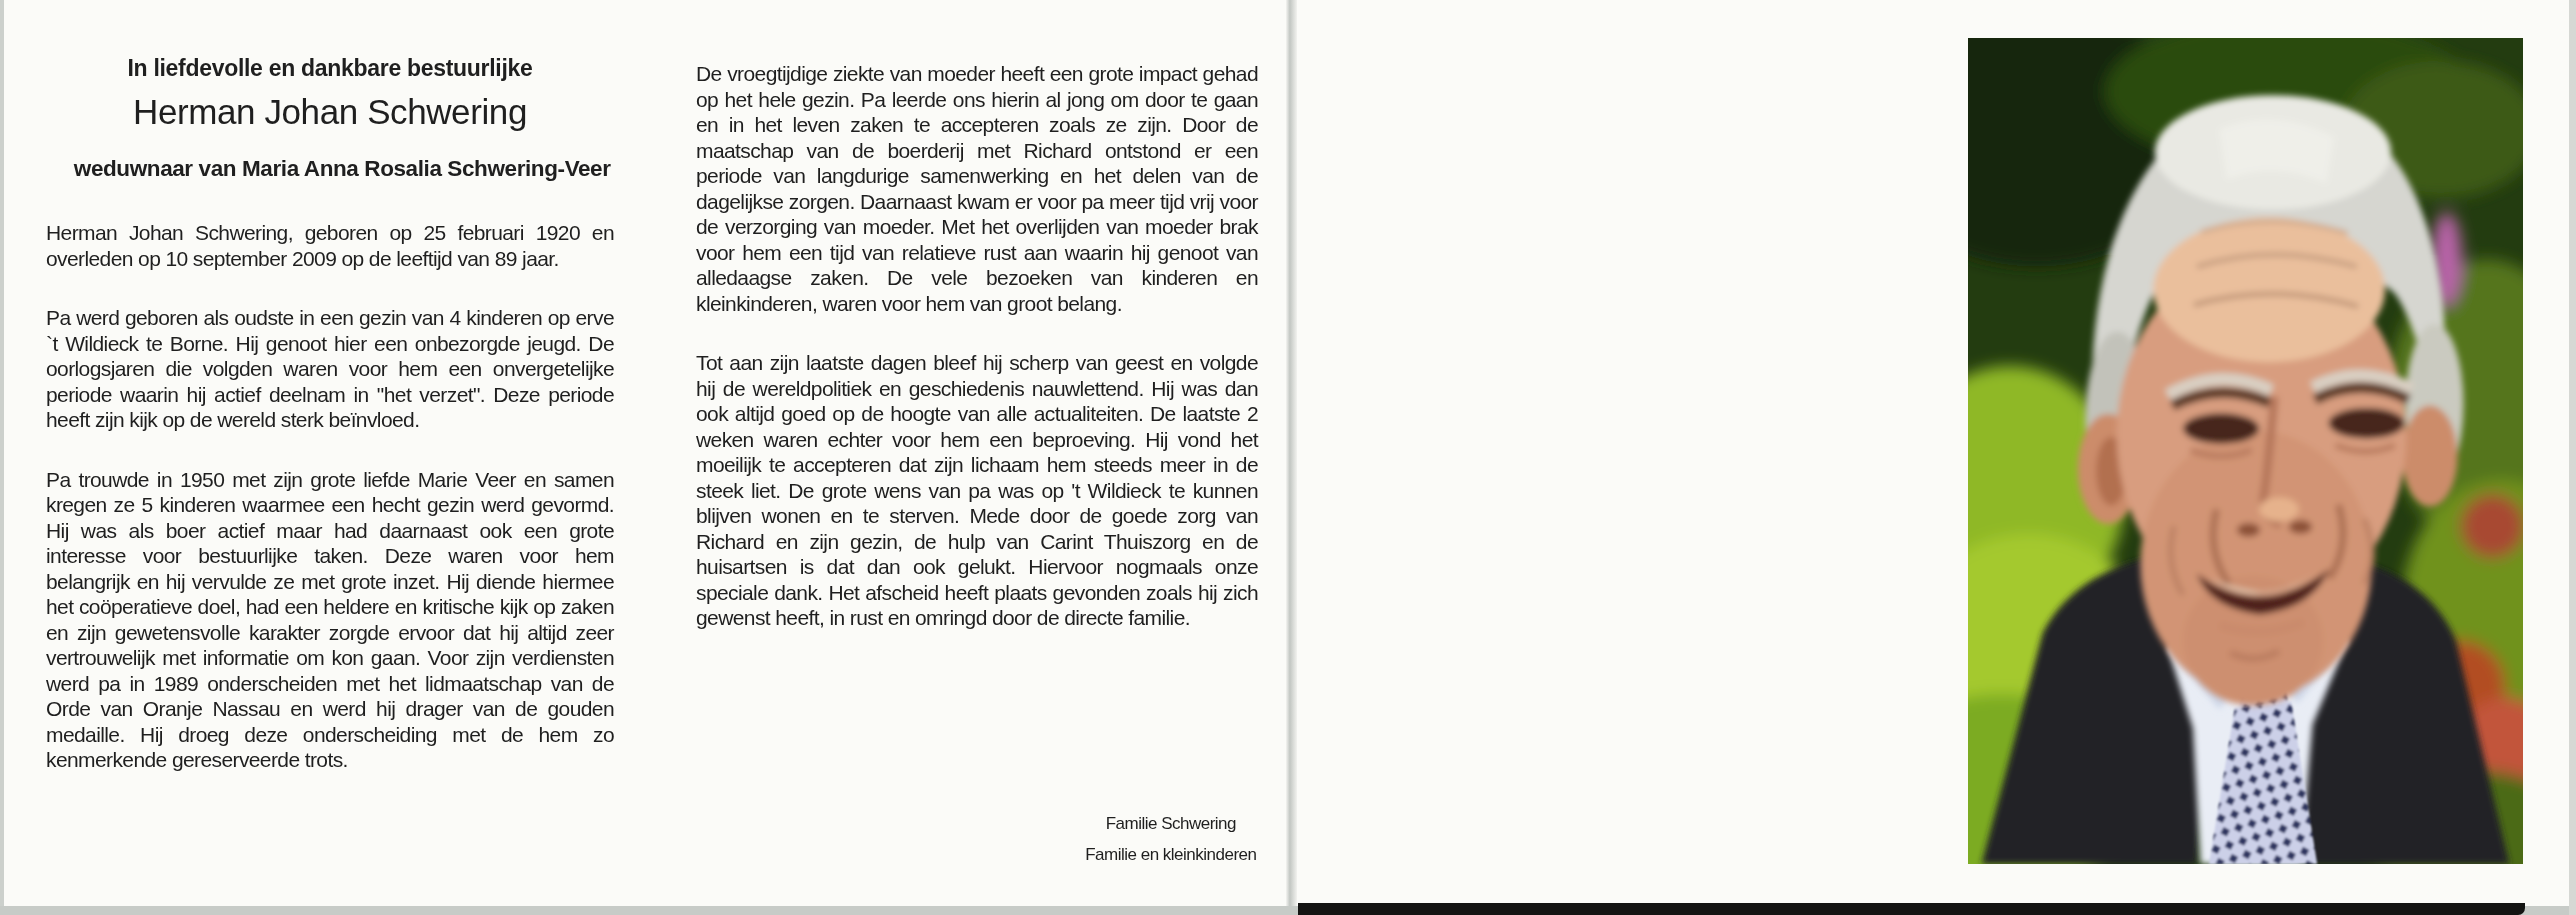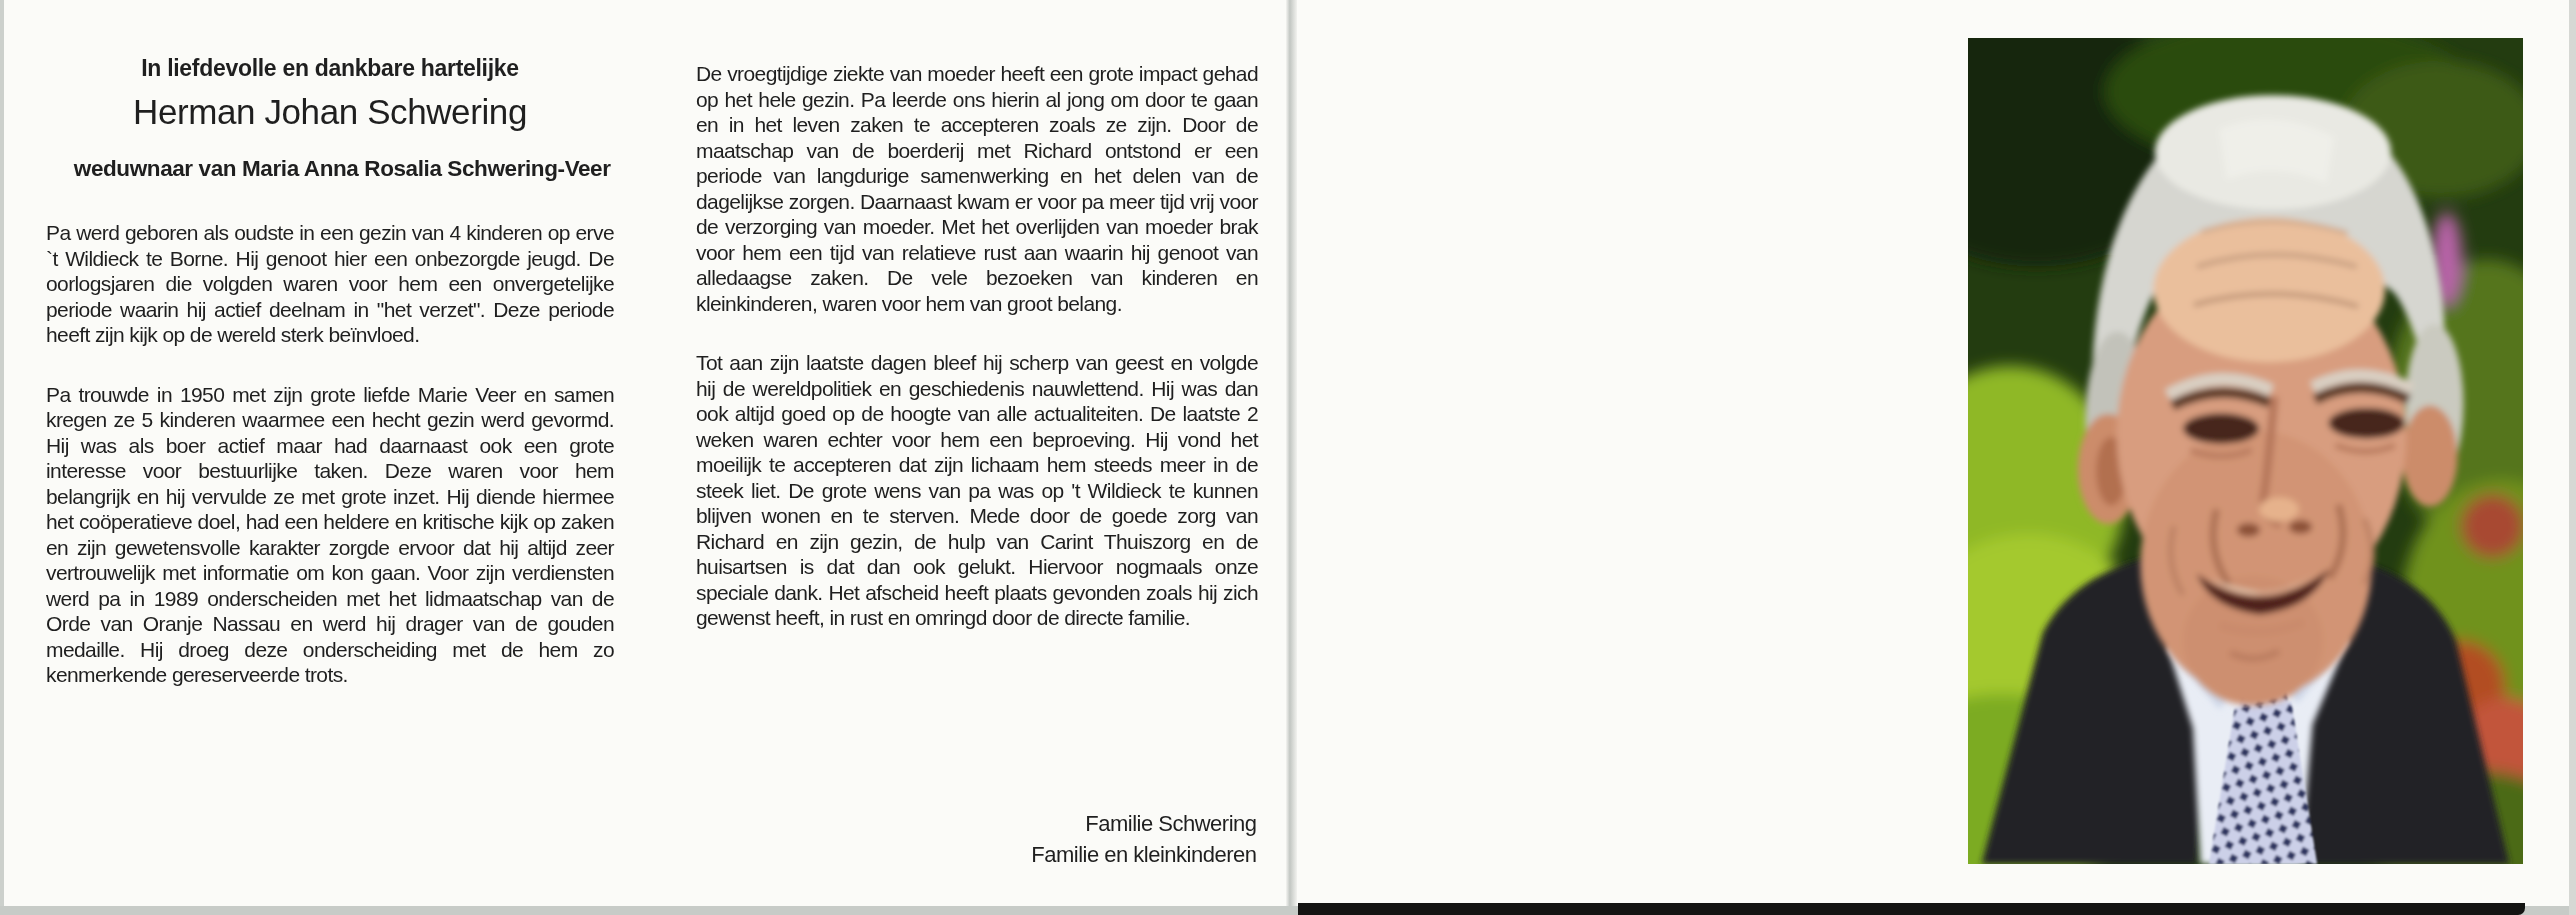--- a/index.html
+++ b/index.html
@@ -41,41 +41,42 @@
   .bodyflow{position:absolute;left:0;width:100%;}
   #col1 .bodyflow{top:220px;}
   #col2 .bodyflow{top:61px;}
   p.body{
     margin:0 0 34px 0;
     font-size:21px;line-height:25.5px;letter-spacing:-0.6px;
     text-align:justify;
   }
   .signature{
     position:absolute;right:1.5px;top:809px;
-    text-align:right;font-size:22px;line-height:30.5px;letter-spacing:-0.5px;
+    text-align:center;font-size:17px;line-height:30.5px;letter-spacing:-0.5px;
   }
   
   #photo{
     position:absolute;left:1968px;top:38px;width:555px;height:826px;
     margin:0;overflow:hidden;background:#233c10;
   }
   #photo svg{display:block;width:100%;height:100%;}
 </style>
 </head>
 <body>
 
 <div id="canvas">
 
   <section>
 
     <div class="col" id="col1">
-      <div class="intro">In liefdevolle en dankbare hartelijke</div>
+      <div class="intro">In liefdevolle en dankbare bestuurlijke</div>
       <h1 class="name">Herman Johan Schwering</h1>
       <div class="subtitle">weduwnaar van Maria Anna Rosalia Schwering-Veer</div>
       <div class="bodyflow">
+        <p class="body">Herman Johan Schwering, geboren op 25 februari 1920 en overleden op 10 september 2009 op de leeftijd van 89 jaar.</p>
         <p class="body">Pa werd geboren als oudste in een gezin van 4 kinderen op erve `t Wildieck te Borne. Hij genoot hier een onbezorgde jeugd. De oorlogsjaren die volgden waren voor hem een onvergetelijke periode waarin hij actief deelnam in "het verzet". Deze periode heeft zijn kijk op de wereld sterk beïnvloed.</p>
         <p class="body">Pa trouwde in 1950 met zijn grote liefde Marie Veer en samen kregen ze 5 kinderen waarmee een hecht gezin werd gevormd. Hij was als boer actief maar had daarnaast ook een grote interesse voor bestuurlijke taken. Deze waren voor hem belangrijk en hij vervulde ze met grote inzet. Hij diende hiermee het coöperatieve doel, had een heldere en kritische kijk op zaken en zijn gewetensvolle karakter zorgde ervoor dat hij altijd zeer vertrouwelijk met informatie om kon gaan. Voor zijn verdiensten werd pa in 1989 onderscheiden met het lidmaatschap van de Orde van Oranje Nassau en werd hij drager van de gouden medaille. Hij droeg deze onderscheiding met de hem zo kenmerkende gereserveerde trots.</p>
       </div>
     </div>
 
     <div class="col" id="col2">
       <div class="bodyflow">
         <p class="body">De vroegtijdige ziekte van moeder heeft een grote impact gehad op het hele gezin. Pa leerde ons hierin al jong om door te gaan en in het leven zaken te accepteren zoals ze zijn. Door de maatschap van de boerderij met Richard ontstond er een periode van langdurige samenwerking en het delen van de dagelijkse zorgen. Daarnaast kwam er voor pa meer tijd vrij voor de verzorging van moeder. Met het overlijden van moeder brak voor hem een tijd van relatieve rust aan waarin hij genoot van alledaagse zaken. De vele bezoeken van kinderen en kleinkinderen, waren voor hem van groot belang.</p>
         <p class="body">Tot aan zijn laatste dagen bleef hij scherp van geest en volgde hij de wereldpolitiek en geschiedenis nauwlettend. Hij was dan ook altijd goed op de hoogte van alle actualiteiten. De laatste 2 weken waren echter voor hem een beproeving. Hij vond het moeilijk te accepteren dat zijn lichaam hem steeds meer in de steek liet. De grote wens van pa was op 't Wildieck te kunnen blijven wonen en te sterven. Mede door de goede zorg van Richard en zijn gezin, de hulp van Carint Thuiszorg en de huisartsen is dat dan ook gelukt. Hiervoor nogmaals onze speciale dank. Het afscheid heeft plaats gevonden zoals hij zich gewenst heeft, in rust en omringd door de directe familie.</p>
       </div>

